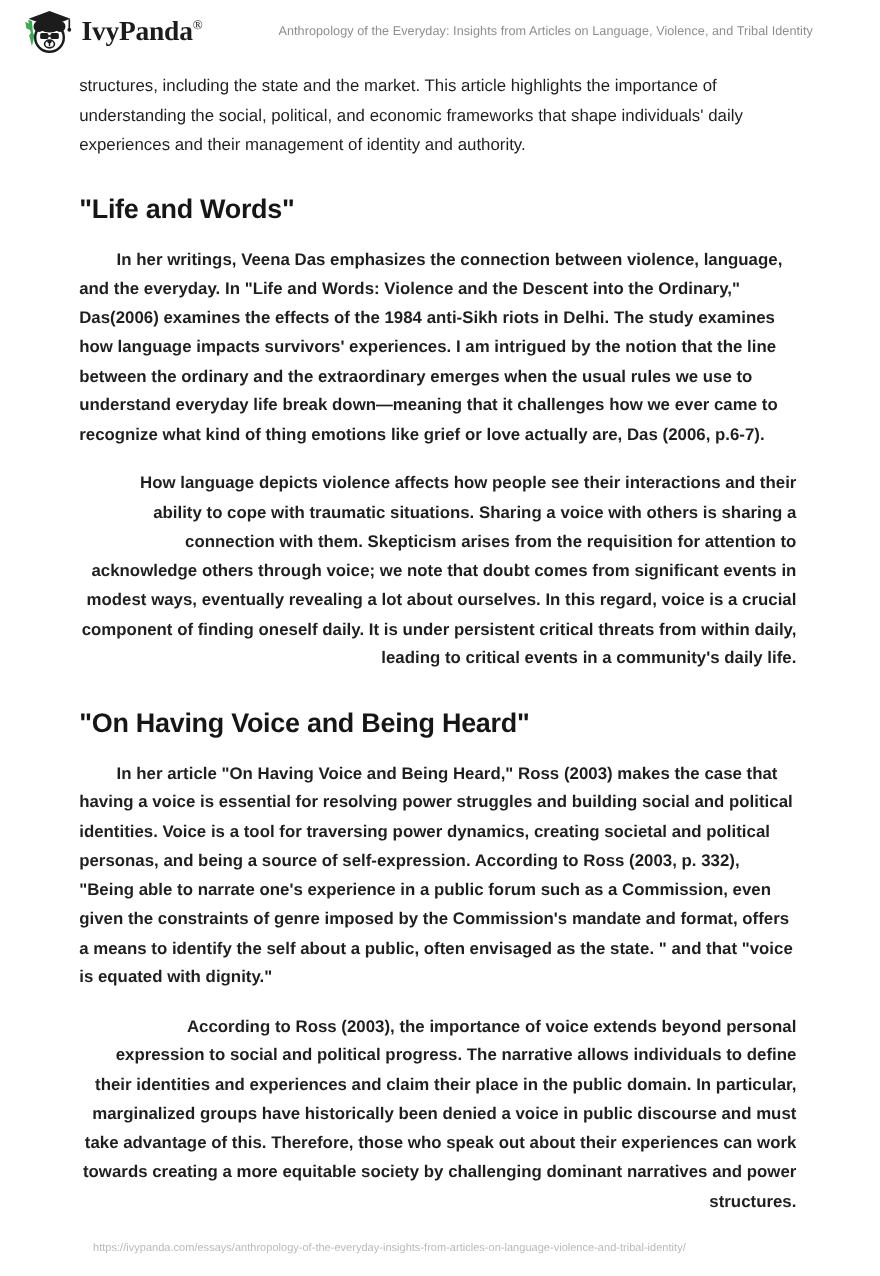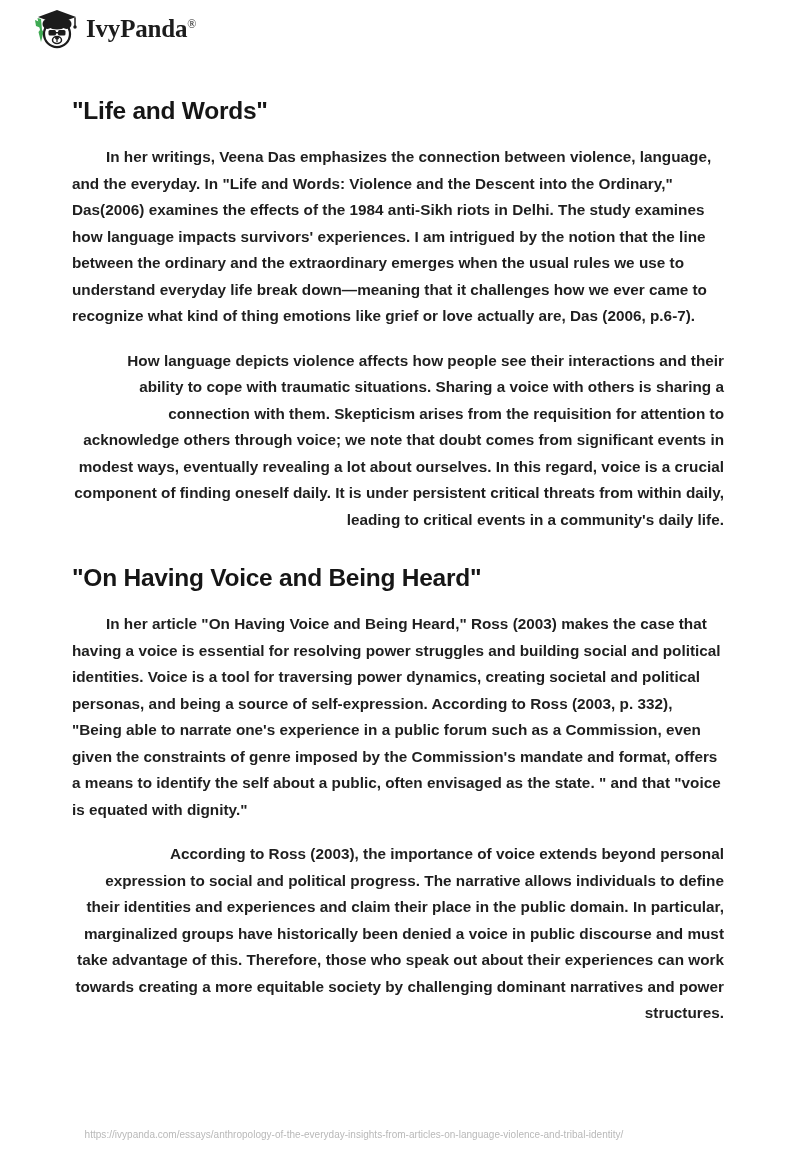--- a/index.html
+++ b/index.html
@@ -19,21 +19,20 @@
 
   
   .page-header {
     position: absolute;
     top: 0;
     left: 0;
     width: 800px;
     height: 58px;
     display: flex;
     align-items: center;
-    padding-left: 12px;
   }
   .brand {
     display: flex;
     align-items: center;
     margin-left: 18px;
     gap: 8px;
     flex: 0 0 auto;
   }
   .brand-mark {
     width: 48px;
@@ -140,24 +139,26 @@
       <line x1="54" y1="64" x2="54" y2="70" stroke="#1c1c1c" stroke-width="2.5"></line>
 
       <polygon points="54,6 92,20 54,34 16,20" fill="#1c1c1c"></polygon>
       <path d="M36 26 L36 40 Q54 50 72 40 L72 26" fill="#1c1c1c"></path>
       <line x1="90" y1="21" x2="90" y2="38" stroke="#1c1c1c" stroke-width="3"></line>
       <circle cx="90" cy="40" r="3.5" fill="#1c1c1c"></circle>
     </svg>
     <span class="brand-wordmark"><span>IvyPanda</span><span class="brand-reg">®</span></span>
   </div>
 
+  <div class="header-title">Anthropology of the Everyday: Insights from Articles on Language, Violence, and Tribal Identity</div>
 </div>
 
 <div class="article">
 
+  <p class="para">structures, including the state and the market. This article highlights the importance of understanding the social, political, and economic frameworks that shape individuals' daily experiences and their management of identity and authority.</p>
 
   <h2 class="section-heading">"Life and Words"</h2>
 
   <p class="para indented">In her writings, Veena Das emphasizes the connection between violence, language, and the everyday. In "Life and Words: Violence and the Descent into the Ordinary," Das(2006) examines the effects of the 1984 anti-Sikh riots in Delhi. The study examines how language impacts survivors' experiences. I am intrigued by the notion that the line between the ordinary and the extraordinary emerges when the usual rules we use to understand everyday life break down—meaning that it challenges how we ever came to recognize what kind of thing emotions like grief or love actually are, Das (2006, p.6-7).</p>
 
   <p class="para indented">How language depicts violence affects how people see their interactions and their ability to cope with traumatic situations. Sharing a voice with others is sharing a connection with them. Skepticism arises from the requisition for attention to acknowledge others through voice; we note that doubt comes from significant events in modest ways, eventually revealing a lot about ourselves. In this regard, voice is a crucial component of finding oneself daily. It is under persistent critical threats from within daily, leading to critical events in a community's daily life.</p>
 
   <h2 class="section-heading">"On Having Voice and Being Heard"</h2>
 
   <p class="para indented">In her article "On Having Voice and Being Heard," Ross (2003) makes the case that having a voice is essential for resolving power struggles and building social and political identities. Voice is a tool for traversing power dynamics, creating societal and political personas, and being a source of self-expression. According to Ross (2003, p. 332), "Being able to narrate one's experience in a public forum such as a Commission, even given the constraints of genre imposed by the Commission's mandate and format, offers a means to identify the self about a public, often envisaged as the state. " and that "voice is equated with dignity."</p>

